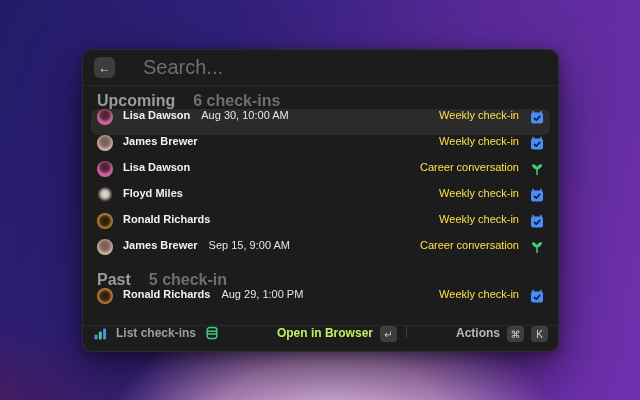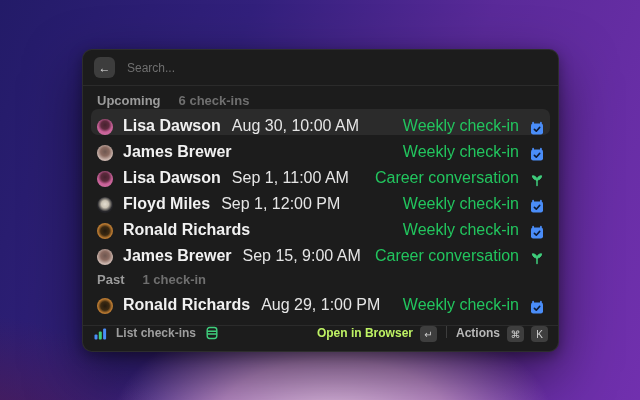--- a/index.html
+++ b/index.html
@@ -29,51 +29,51 @@
     padding: 0 11px;
     border-bottom: 1px solid #2b2b2b;
   }
   .back-btn {
     width: 21px; height: 21px; border-radius: 6px;
     background: #3d3d3d; color: #e3e3e3;
     display: flex; align-items: center; justify-content: center;
     font-size: 12px; line-height: 1; cursor: default;
   }
   .search-placeholder {
-    margin-left: 12px; font-size: 12px; color: #6f6f6f;
+    margin-left: 28px; font-size: 20px; color: #6f6f6f;
   }
 
   
   .list { flex: 1 1 auto; padding: 0 8px; overflow: hidden; }
   .section-header {
-    display: flex; align-items: flex-start;
+    display: flex; align-items: center;
     padding: 0 6px; margin-top: 7px; height: 16px;
-    font-size: 13px;
+    font-size: 16px;
   }
   .section-header .s-label { color: #9b9b9b; font-weight: 700; }
   .section-header .s-count { color: #6f6f6f; margin-left: 18px; font-weight: 600; }
 
   .row {
-    height: 26px; display: flex; align-items: flex-end;
+    height: 26px; display: flex; align-items: flex-start;
     padding: 0 6px; border-radius: 7px;
-    font-size: 16px;
+    font-size: 11px;
   }
   .row.selected { background: #2b2b2b; }
   .avatar {
     width: 16px; height: 16px; border-radius: 50%;
     flex: 0 0 16px;
   }
   .avatar.lisa   { background: radial-gradient(circle at 50% 38%, #47222f 0%, #5d2a3d 32%, #c75f97 55%, #d178a6 100%); }
   .avatar.james  { background: radial-gradient(circle at 50% 42%, #6e5750 0%, #8a6a60 35%, #c9b3ab 65%, #d3bfb9 100%); }
   .avatar.floyd  { background: radial-gradient(circle at 50% 45%, #e4ded1 0%, #cbc3b4 30%, #26262a 62%, #151518 100%); }
   .avatar.ronald { background: radial-gradient(circle at 50% 50%, #241a0e 0%, #3c2a12 38%, #b5762f 62%, #c1853c 100%); }
   .row .name { color: #f1f1f1; font-weight: 700; margin-left: 10px; white-space: nowrap; }
   .row .date { color: #e5e5e5; margin-left: 11px; white-space: nowrap; }
   .row .spacer { flex: 1 1 auto; }
-  .row .type { color: #22c55e; margin-right: 10px; white-space: nowrap; }
+  .row .type { color: #fde047; margin-right: 10px; white-space: nowrap; }
   .type-icon { width: 15px; height: 15px; display: flex; align-items: center; justify-content: center; }
   .type-icon svg { display: block; }
 
   
   .footer {
     flex: 0 0 26px; height: 26px;
     border-top: 1px solid #2b2b2b;
     display: flex; align-items: flex-start;
     padding: 0 10px;
     font-size: 12px;
@@ -84,21 +84,21 @@
   .footer .f-spacer { flex: 1 1 auto; }
   .footer .open-label { color: #bef264; font-weight: 700; }
   .keycap {
     min-width: 17px; height: 16px; padding: 0 3px;
     background: #3e3e3e; border-radius: 4px;
     color: #cfcfcf; font-size: 10px;
     display: flex; align-items: center; justify-content: center;
     margin-left: 7px;
   }
   .footer .sep { width: 1px; height: 12px; background: #3d3d3d; margin: 0 9px; }
-  .footer .actions-label { color: #b8b8b8; font-weight: 600; }
+  .footer .actions-label { color: #b8b8b8; font-weight: 600; margin-left: 40px; }
 </style>
 </head>
 <body>
 
 <div class="window">
 
   <div class="searchbar">
     <div class="back-btn">
       <span>←</span>
     </div>
@@ -140,37 +140,35 @@
         <rect x="1" y="2.4" width="12" height="11" rx="2.2" fill="#4a8df8"></rect>
         <path d="M4.4 8.4 L6.3 10.2 L9.7 6.4" fill="none" stroke="#0e1b33" stroke-width="1.6" stroke-linecap="round" stroke-linejoin="round"></path>
       </svg>
     </span>
 
   </div>
 
   <div class="row">
     <span class="avatar lisa"></span>
     <span class="name">Lisa Dawson</span>
-    <span class="date">Sep 1, 11:00 AM</span>
     <span class="spacer"></span>
     <span class="type">Career conversation</span>
 
     <span class="type-icon icon-sprout">
       <svg width="14" height="14" viewBox="0 0 14 14" fill="none" stroke="#3fce7c" stroke-width="1.5" stroke-linecap="round" stroke-linejoin="round">
         <path d="M7 12.5 L7 6.5"></path>
         <path d="M7 7 C7 4.2 4.8 2.6 2.4 2.8 C2.5 5.4 4.5 7 7 7 Z" fill="#3fce7c" stroke-width="1"></path>
         <path d="M7 7 C7 4.2 9.2 2.6 11.6 2.8 C11.5 5.4 9.5 7 7 7 Z" fill="#3fce7c" stroke-width="1"></path>
       </svg>
     </span>
   </div>
 
   <div class="row">
     <span class="avatar floyd"></span>
     <span class="name">Floyd Miles</span>
-    <span class="date">Sep 1, 12:00 PM</span>
     <span class="spacer"></span>
     <span class="type">Weekly check-in</span>
     <span class="type-icon icon-calendar">
       <svg width="14" height="14" viewBox="0 0 14 14">
         <rect x="2.2" y="0.8" width="1.8" height="3" rx="0.9" fill="#4a8df8"></rect>
         <rect x="10" y="0.8" width="1.8" height="3" rx="0.9" fill="#4a8df8"></rect>
         <rect x="1" y="2.4" width="12" height="11" rx="2.2" fill="#4a8df8"></rect>
         <path d="M4.4 8.4 L6.3 10.2 L9.7 6.4" fill="none" stroke="#0e1b33" stroke-width="1.6" stroke-linecap="round" stroke-linejoin="round"></path>
       </svg>
     </span>
@@ -204,21 +202,21 @@
       <svg width="14" height="14" viewBox="0 0 14 14" fill="none" stroke="#3fce7c" stroke-width="1.5" stroke-linecap="round" stroke-linejoin="round">
         <path d="M7 12.5 L7 6.5"></path>
         <path d="M7 7 C7 4.2 4.8 2.6 2.4 2.8 C2.5 5.4 4.5 7 7 7 Z" fill="#3fce7c" stroke-width="1"></path>
         <path d="M7 7 C7 4.2 9.2 2.6 11.6 2.8 C11.5 5.4 9.5 7 7 7 Z" fill="#3fce7c" stroke-width="1"></path>
       </svg>
     </span>
   </div>
 
   <div class="section-header">
     <span class="s-label">Past</span>
-    <span class="s-count">1 check-in</span>
+    <span class="s-count">5 check-in</span>
   </div>
 
   <div class="row">
     <span class="avatar ronald"></span>
     <span class="name">Ronald Richards</span>
     <span class="date">Aug 29, 1:00 PM</span>
     <span class="spacer"></span>
     <span class="type">Weekly check-in</span>
     <span class="type-icon icon-calendar">
       <svg width="14" height="14" viewBox="0 0 14 14">

